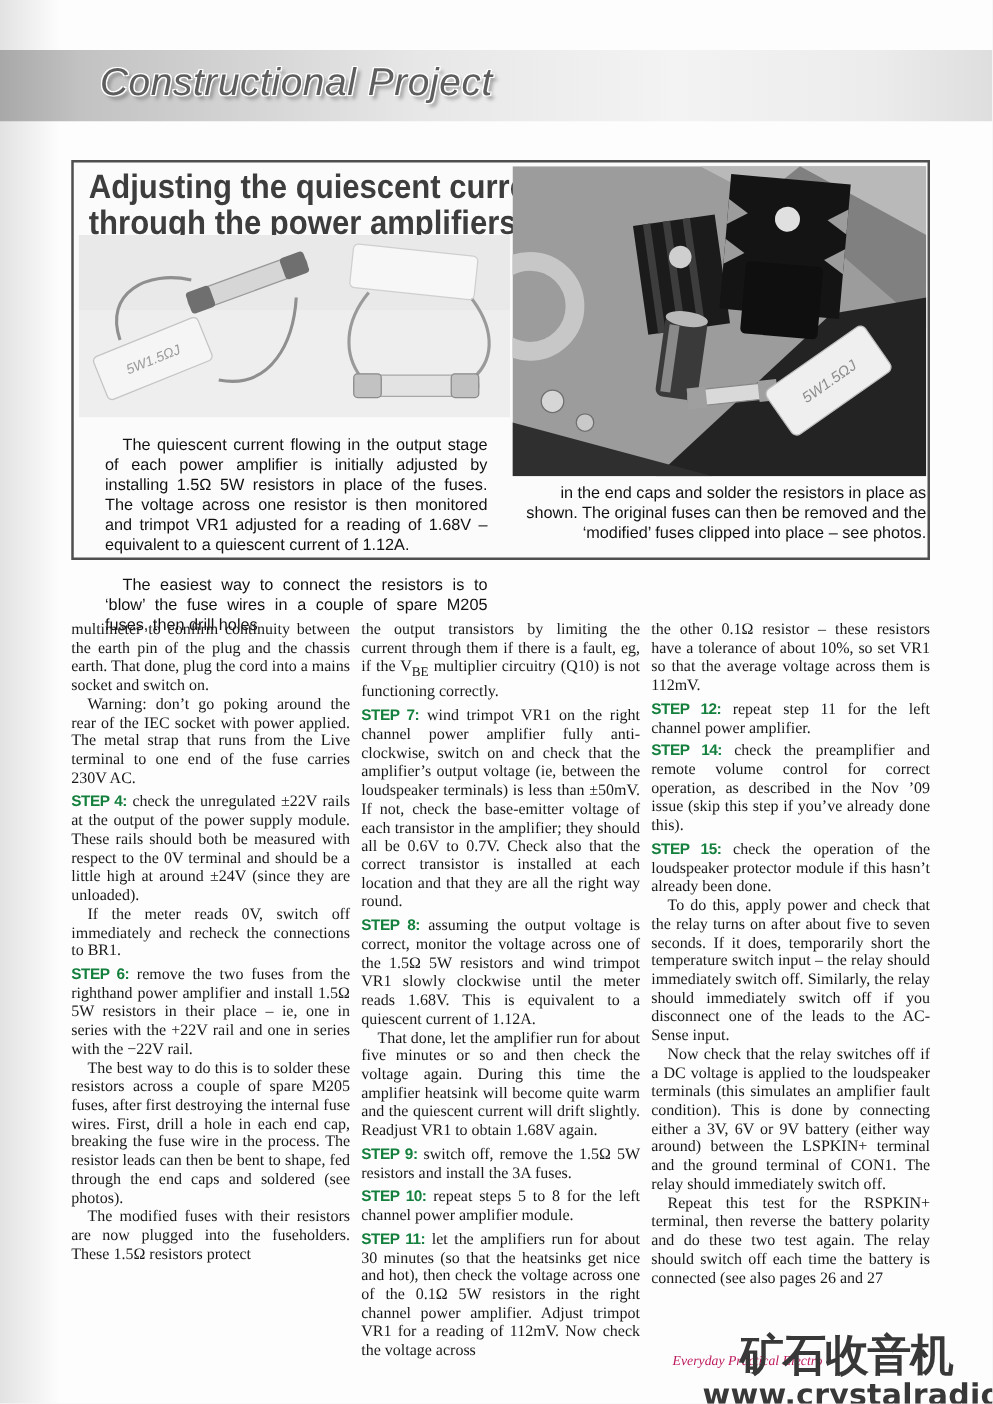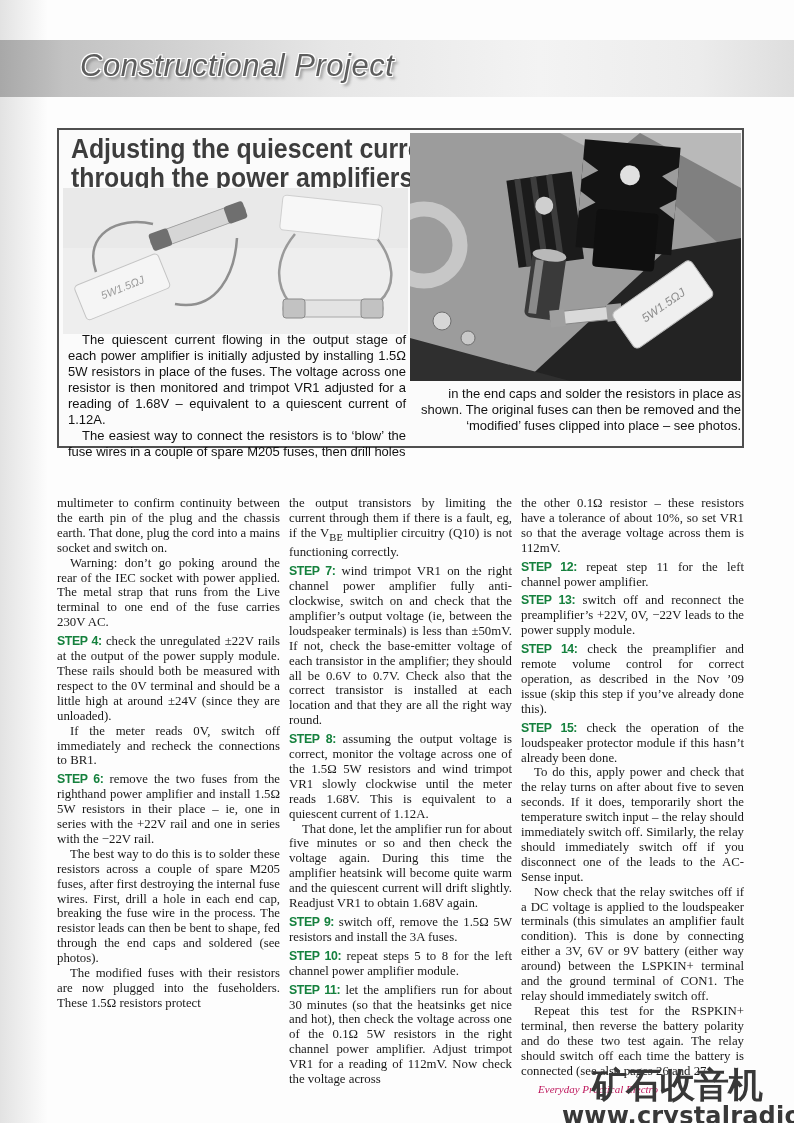--- a/index.html
+++ b/index.html
@@ -16,21 +16,21 @@
   
   .figure-box{position:absolute;left:57px;top:128px;width:683px;height:316px;
         border:2px solid #4f4f4f;background:#fbfbfb;}
   .fig-title{position:absolute;left:12px;top:5px;font-family:"Liberation Sans",sans-serif;
         font-weight:bold;font-size:27px;line-height:29px;color:#3d3d3d;
         transform:scaleX(0.92);transform-origin:left top;white-space:nowrap;}
   .fuse-photo{position:absolute;left:4px;top:58px;width:345px;height:146px;}
   .pcb-photo{position:absolute;left:351px;top:3px;width:331px;height:248px;}
   .cap{font-family:"Liberation Sans",sans-serif;font-size:13px;line-height:16px;color:#111;margin:0;}
   .cap-left{position:absolute;left:9px;top:202px;width:338px;text-align:justify;}
-  .cap-left p{margin:0;text-indent:14px;}
+  .cap-left p{margin:16px;text-indent:14px;}
   .cap-right{position:absolute;left:351px;top:256px;width:331px;text-align:right;}
   
   .body-cols{position:absolute;left:57px;top:472px;width:687px;height:624px;
         display:flex;gap:9px;overflow:hidden;margin-top:24px;}
   .col{width:223px;}
   .col p{margin:0;text-align:justify;font-size:12.8px;line-height:14.9px;color:#191919;}
   .col p.indent{text-indent:13px;}
   .col p.step{margin-top:4px;}
   .step-label{font-family:"Liberation Sans",sans-serif;font-weight:bold;font-size:12.3px;
         letter-spacing:-0.4px;color:#15803d;}
@@ -154,21 +154,20 @@
       <p class="step"><b class="step-label">STEP 7:</b> <span>wind trimpot VR1 on the right channel power amplifier fully anti-clockwise, switch on and check that the amplifier’s output voltage (ie, between the loudspeaker terminals) is less than ±50mV. If not, check the base-emitter voltage of each transistor in the amplifier; they should all be 0.6V to 0.7V. Check also that the correct transistor is installed at each location and that they are all the right way round.</span></p>
       <p class="step"><b class="step-label">STEP 8:</b> <span>assuming the output voltage is correct, monitor the voltage across one of the 1.5Ω 5W resistors and wind trimpot VR1 slowly clockwise until the meter reads 1.68V. This is equivalent to a quiescent current of 1.12A.</span></p>
       <p class="indent"><span>That done, let the amplifier run for about five minutes or so and then check the voltage again. During this time the amplifier heatsink will become quite warm and the quiescent current will drift slightly. Readjust VR1 to obtain 1.68V again.</span></p>
       <p class="step"><b class="step-label">STEP 9:</b> <span>switch off, remove the 1.5Ω 5W resistors and install the 3A fuses.</span></p>
       <p class="step"><b class="step-label">STEP 10:</b> <span>repeat steps 5 to 8 for the left channel power amplifier module.</span></p>
       <p class="step"><b class="step-label">STEP 11:</b> <span>let the amplifiers run for about 30 minutes (so that the heatsinks get nice and hot), then check the voltage across one of the 0.1Ω 5W resistors in the right channel power amplifier. Adjust trimpot VR1 for a reading of 112mV. Now check the voltage across</span></p>
     </div>
     <div class="col">
       <p><span>the other 0.1Ω resistor – these resistors have a tolerance of about 10%, so set VR1 so that the average voltage across them is 112mV.</span></p>
       <p class="step"><b class="step-label">STEP 12:</b> <span>repeat step 11 for the left channel power amplifier.</span></p>
-      <p class="step"><b class="step-label">STEP 13:</b> <span>switch off and reconnect the preamplifier’s +22V, 0V, −22V leads to the power supply module.</span></p>
       <p class="step"><b class="step-label">STEP 14:</b> <span>check the preamplifier and remote volume control for correct operation, as described in the Nov ’09 issue (skip this step if you’ve already done this).</span></p>
       <p class="step"><b class="step-label">STEP 15:</b> <span>check the operation of the loudspeaker protector module if this hasn’t already been done.</span></p>
       <p class="indent"><span>To do this, apply power and check that the relay turns on after about five to seven seconds. If it does, temporarily short the temperature switch input – the relay should immediately switch off. Similarly, the relay should immediately switch off if you disconnect one of the leads to the AC-Sense input.</span></p>
       <p class="indent"><span>Now check that the relay switches off if a DC voltage is applied to the loudspeaker terminals (this simulates an amplifier fault condition). This is done by connecting either a 3V, 6V or 9V battery (either way around) between the LSPKIN+ terminal and the ground terminal of CON1. The relay should immediately switch off.</span></p>
       <p class="indent"><span>Repeat this test for the RSPKIN+ terminal, then reverse the battery polarity and do these two test again. The relay should switch off each time the battery is connected (see also pages 26 and 27</span></p>
     </div>
   </div>
 
   <div class="footer-credit">Everyday Practical Electro</div>
 

